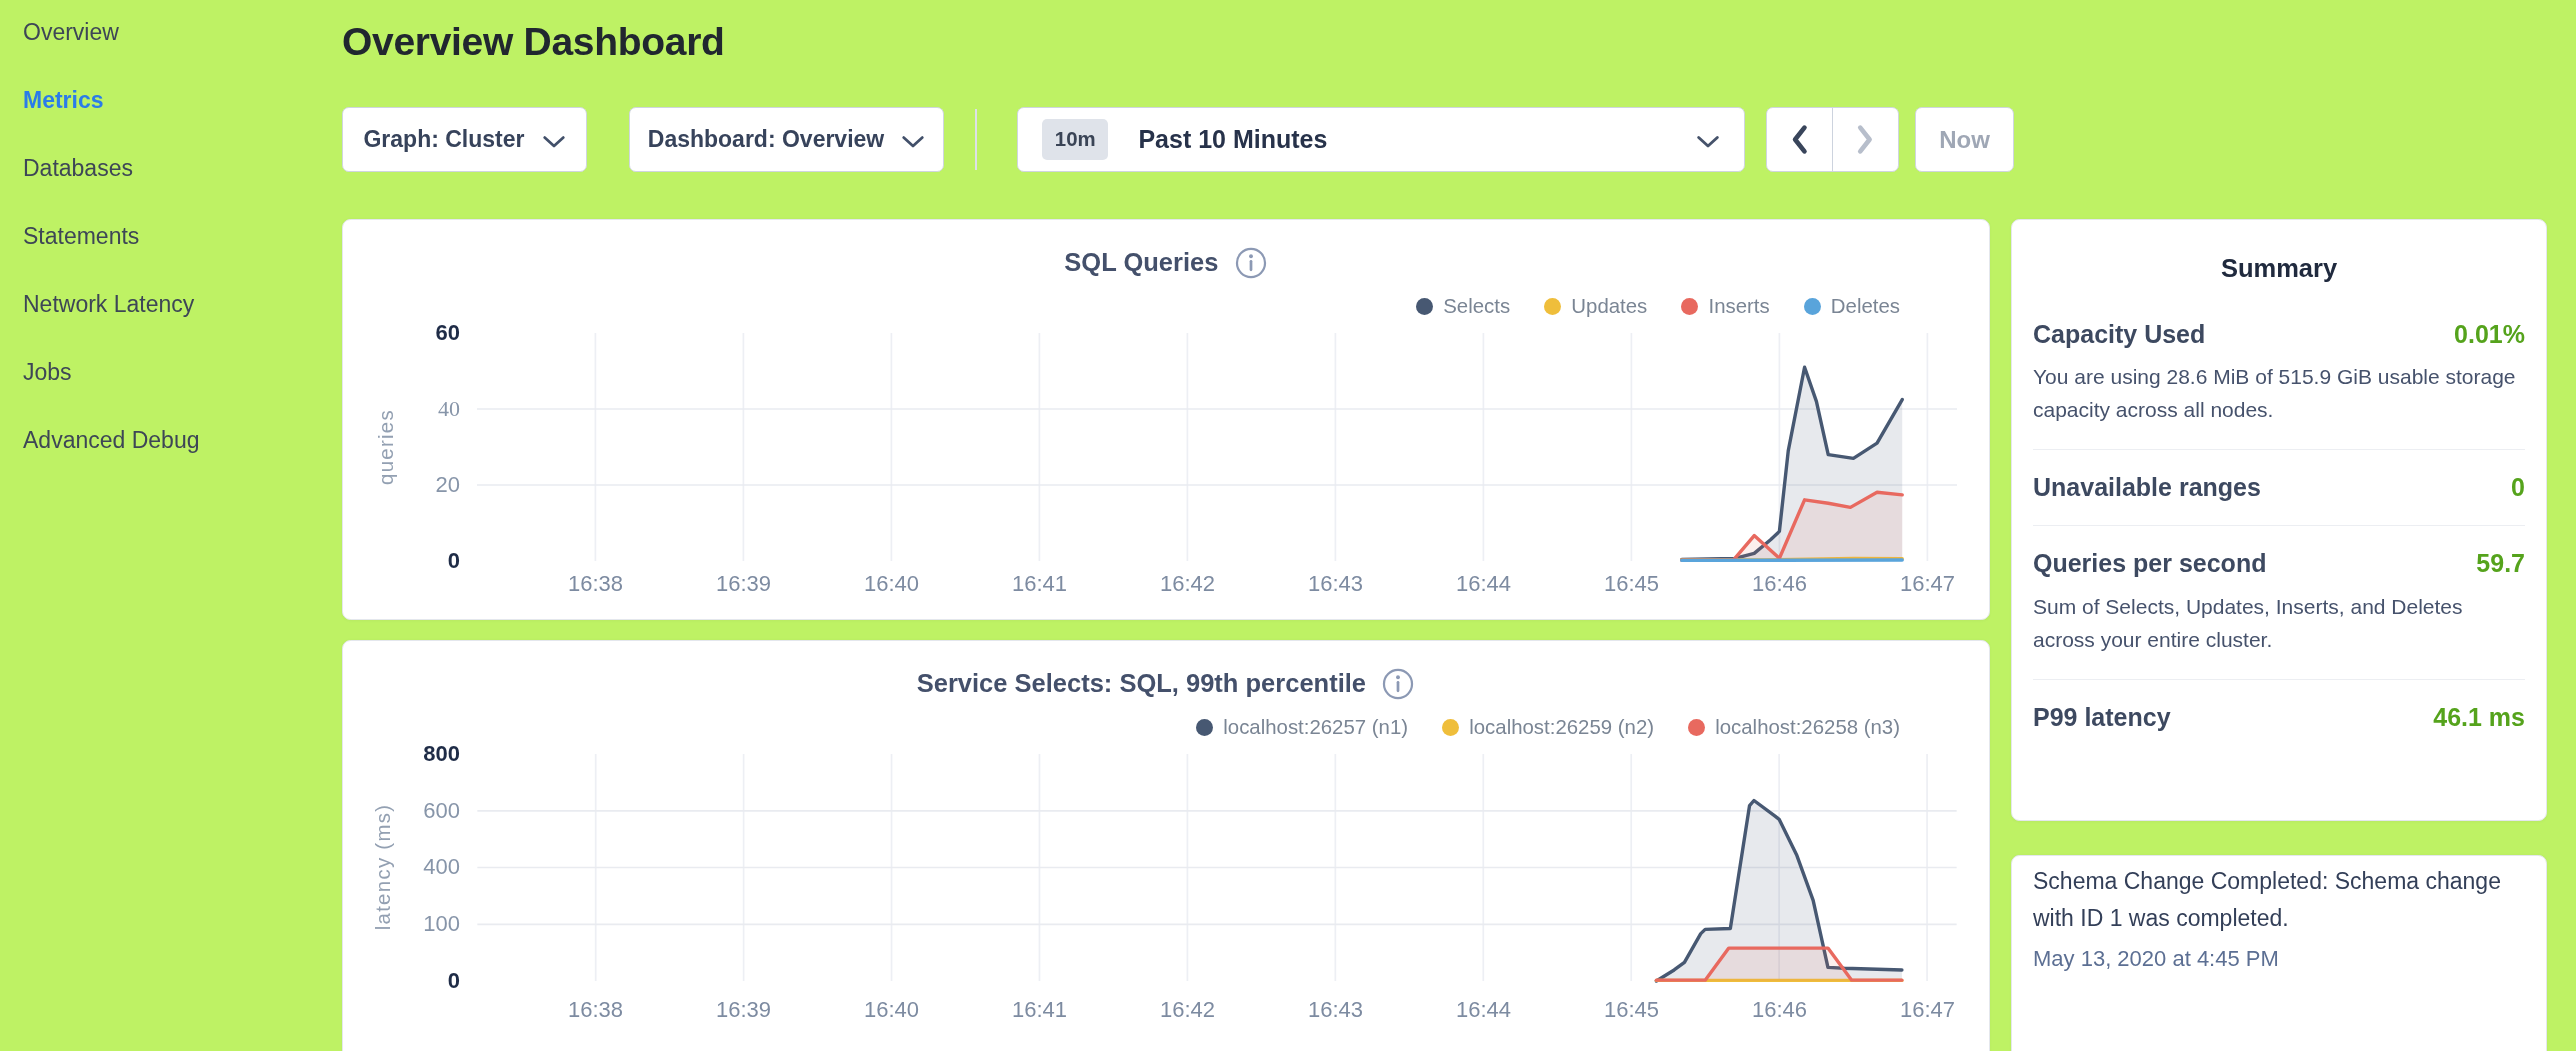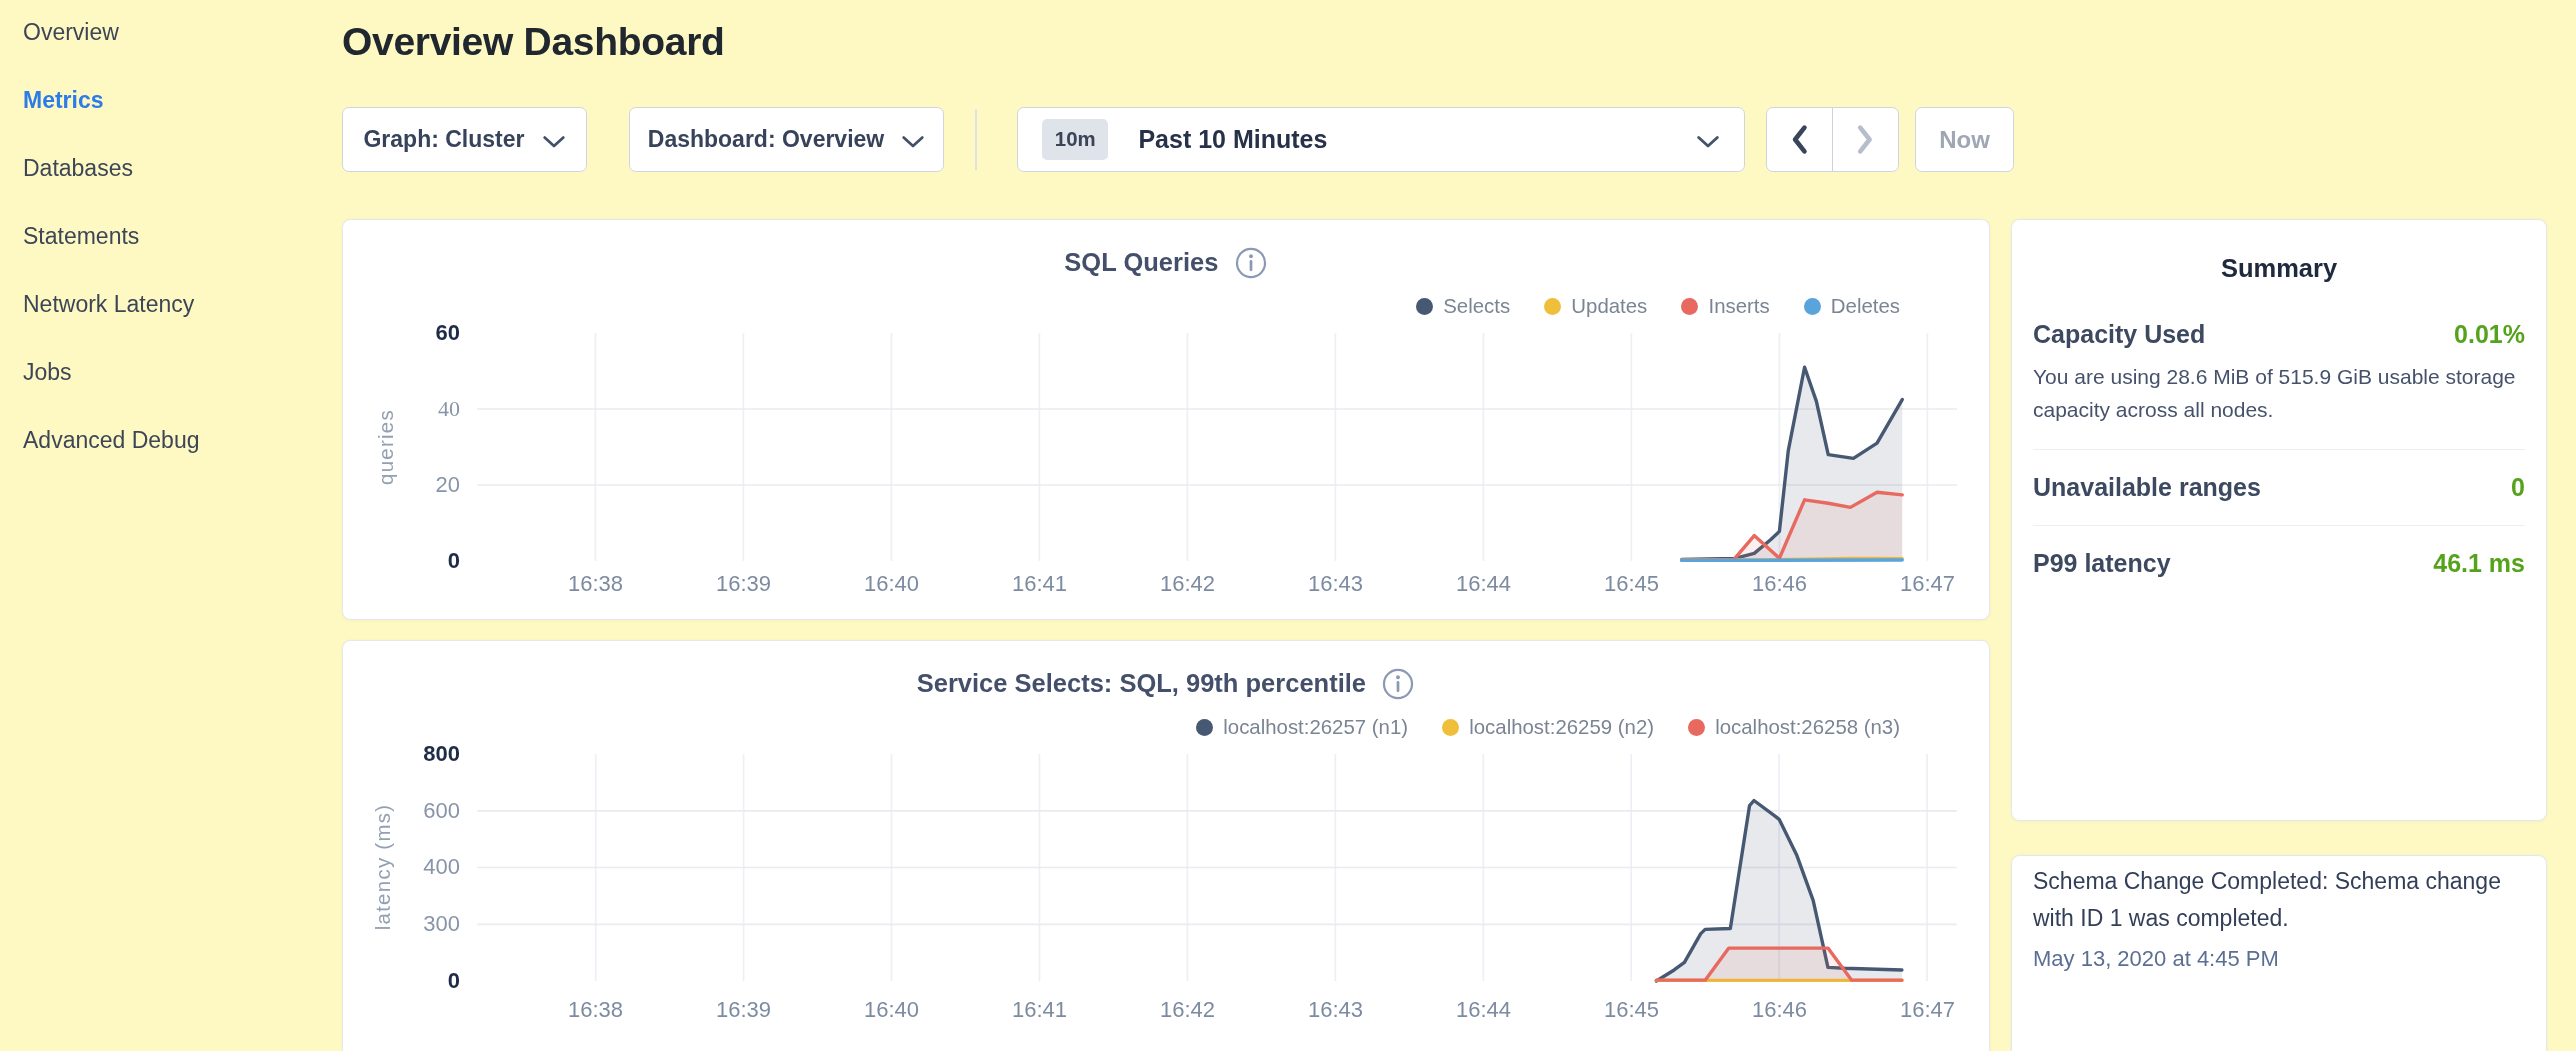--- a/index.html
+++ b/index.html
@@ -1,16 +1,16 @@
 <!DOCTYPE html>
 <html style="font-size:13.6px"><head>
 <meta charset="utf-8">
 <style>
   html,body{margin:0;padding:0;background:#F4F6FA;}
-  .screen{position:relative;width:2576px;height:1051px;overflow:hidden;background:#fef9c3;
+  .screen{position:relative;width:2576px;height:1051px;overflow:hidden;background:#bef264;
           font-family:"Liberation Sans","DejaVu Sans",sans-serif;color:#242B38;}
 
   
   .sidebar{position:absolute;left:0;top:0;width:340px;height:100%;padding-top:14.5px;box-sizing:border-box;}
   .side-item{margin:0 0 34px 23px;height:34px;line-height:34px;font-size:23px;color:#3D4656;cursor:pointer;white-space:nowrap;}
   .side-item.active{color:#2B7CE9;font-weight:700;}
 
   
   .page-title{position:absolute;left:342px;top:20.4px;margin:0;font-size:39px;font-weight:600;color:#21272F;letter-spacing:-0.3px;}
 
@@ -239,21 +239,21 @@
       <div class="x-tick" style="left: 341px; top: 355px;">16:39</div>
       <div class="x-tick" style="left: 489px; top: 355px;">16:40</div>
       <div class="x-tick" style="left: 637px; top: 355px;">16:41</div>
       <div class="x-tick" style="left: 785px; top: 355px;">16:42</div>
       <div class="x-tick" style="left: 933px; top: 355px;">16:43</div>
       <div class="x-tick" style="left: 1081px; top: 355px;">16:44</div>
       <div class="x-tick" style="left: 1229px; top: 355px;">16:45</div>
       <div class="x-tick" style="left: 1377px; top: 355px;">16:46</div>
       <div class="x-tick" style="left: 1525px; top: 355px;">16:47</div>
       <div class="y-tick strong" style="left: 22px; width: 95px; top: 324px;">0</div>
-      <div class="y-tick" style="left: 22px; width: 95px; top: 267px;">300</div>
+      <div class="y-tick" style="left: 22px; width: 95px; top: 267px;">100</div>
       <div class="y-tick" style="left: 22px; width: 95px; top: 210px;">400</div>
       <div class="y-tick" style="left: 22px; width: 95px; top: 154px;">600</div>
       <div class="y-tick strong" style="left: 22px; width: 95px; top: 97px;">800</div>
       <div class="y-title" style="left: -88px; top: 210px; width: 255px;">latency (ms)</div>
     </section>
 
   <aside class="card" id="summary-card">
     <div class="inner">
       <div class="panel-title">Summary</div>
       <div id="summary-rows">
@@ -265,20 +265,27 @@
             <div class="sum-desc">You are using 28.6 MiB of 515.9 GiB usable storage capacity across all nodes.</div>
           </div>
           <div class="sum-row">
             <div class="sum-head">
               <span class="sum-label">Unavailable ranges</span>
               <span class="sum-value" style="color: rgb(85, 163, 28);">0</span>
             </div>
           </div>
           <div class="sum-row">
             <div class="sum-head">
+              <span class="sum-label">Queries per second</span>
+              <span class="sum-value" style="color: rgb(85, 163, 28);">59.7</span>
+            </div>
+            <div class="sum-desc">Sum of Selects, Updates, Inserts, and Deletes across your entire cluster.</div>
+          </div>
+          <div class="sum-row">
+            <div class="sum-head">
               <span class="sum-label">P99 latency</span>
               <span class="sum-value" style="color: rgb(85, 163, 28);">46.1 ms</span>
             </div>
           </div>
         </div>
     </div>
   </aside>
 
   <aside class="card" id="events-card">
     <div class="inner">

